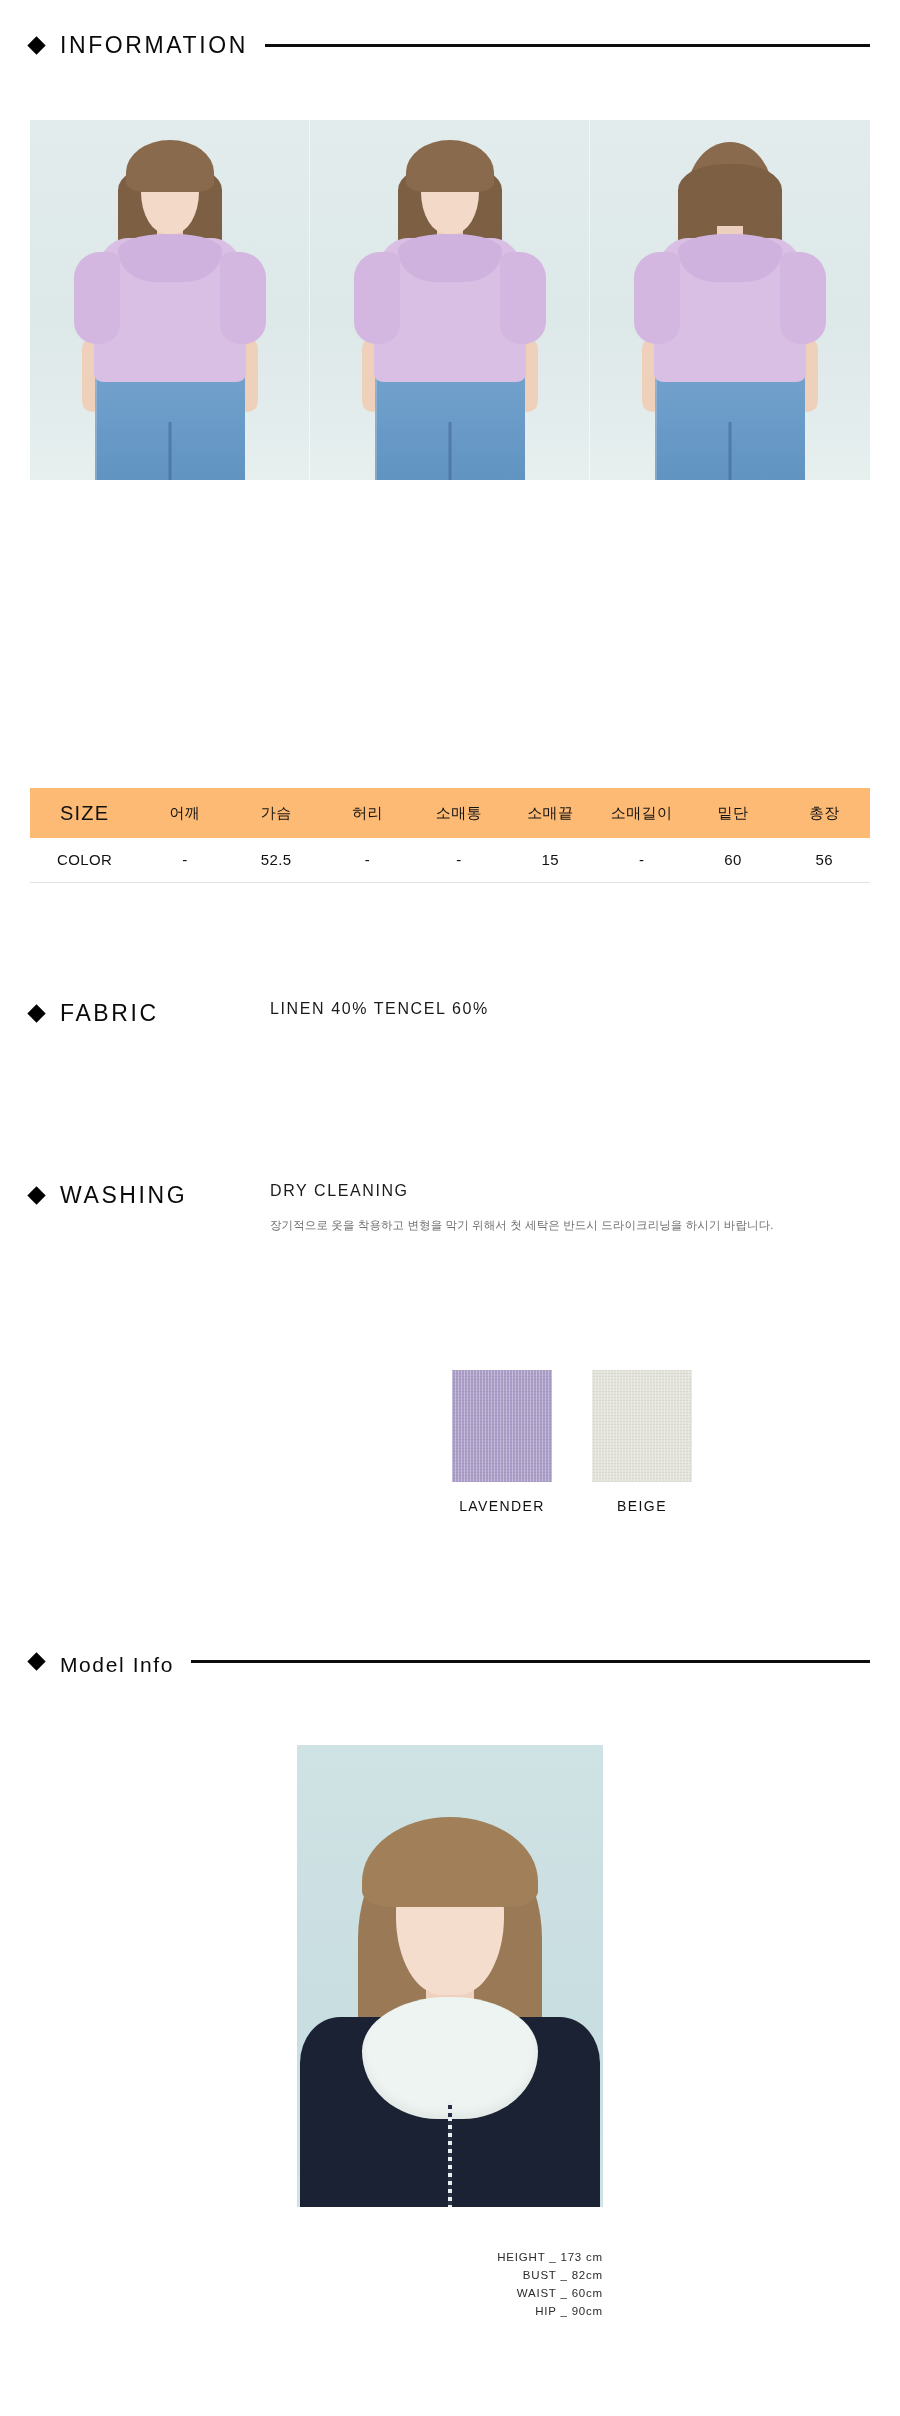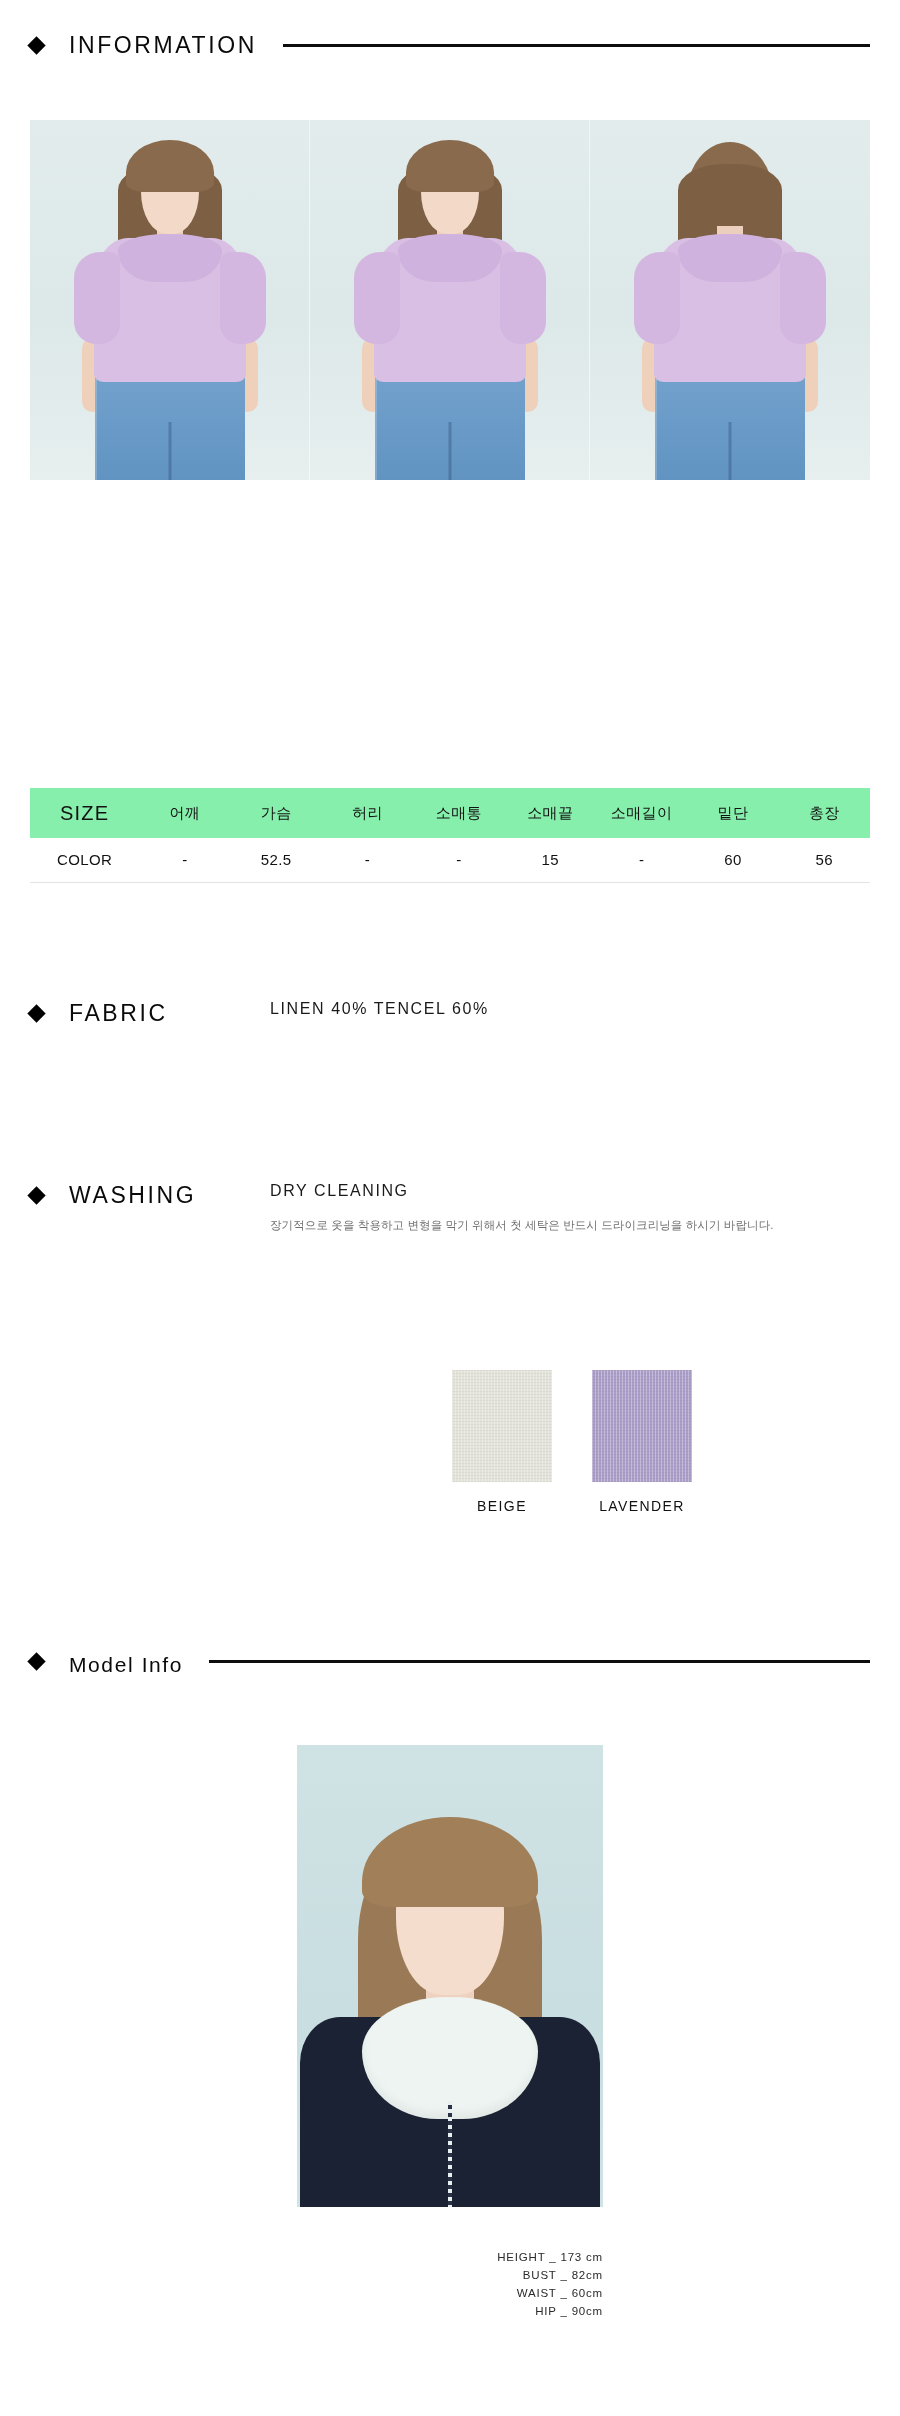--- a/index.html
+++ b/index.html
@@ -14,21 +14,21 @@
     min-height: 2416px;
     position: relative;
     background: #ffffff;
     overflow: hidden;
   }
 
   
   .sec-head {
     display: flex;
     align-items: center;
-    gap: 26px;
+    gap: 17px;
   }
   .diamond {
     width: 13px;
     height: 13px;
     background: #000000;
     transform: rotate(45deg);
     flex: 0 0 auto;
   }
   .sec-title {
     font-size: 23px;
@@ -146,21 +146,21 @@
     top: 788px;
     width: 840px;
     border-collapse: collapse;
     table-layout: fixed;
   }
   .size-table th, .size-table td {
     text-align: center;
     font-weight: 400;
     color: #121212;
   }
-  .size-table thead tr { background: #86efac; }
+  .size-table thead tr { background: #fdba74; }
   .size-table thead th {
     height: 50px;
     font-size: 15px;
     letter-spacing: .4px;
   }
   .size-table thead th.first {
     font-size: 20px;
     letter-spacing: 1.2px;
   }
   .size-table tbody td {
@@ -425,26 +425,26 @@
     </div>
     <div class="block-body">
       <div class="body-main">DRY CLEANING</div>
       <div class="body-sub">장기적으로 옷을 착용하고 변형을 막기 위해서 첫 세탁은 반드시 드라이크리닝을 하시기 바랍니다.</div>
     </div>
   </div>
 
 
   <div class="swatches">
     <div class="swatch-cell">
+      <div class="swatch-chip" style="background-color:#ab9ec8"></div>
+      <div class="swatch-label">LAVENDER</div>
+    </div>
+    <div class="swatch-cell">
       <div class="swatch-chip" style="background-color:#e3e3da"></div>
       <div class="swatch-label">BEIGE</div>
-    </div>
-    <div class="swatch-cell">
-      <div class="swatch-chip" style="background-color:#ab9ec8"></div>
-      <div class="swatch-label">LAVENDER</div>
     </div>
   </div>
 
   <div class="sec-head modelinfo-head">
     <span class="diamond"></span>
     <span class="sec-title">Model Info</span>
     <span class="rule"></span>
   </div>
 
   <div class="model-photo">

